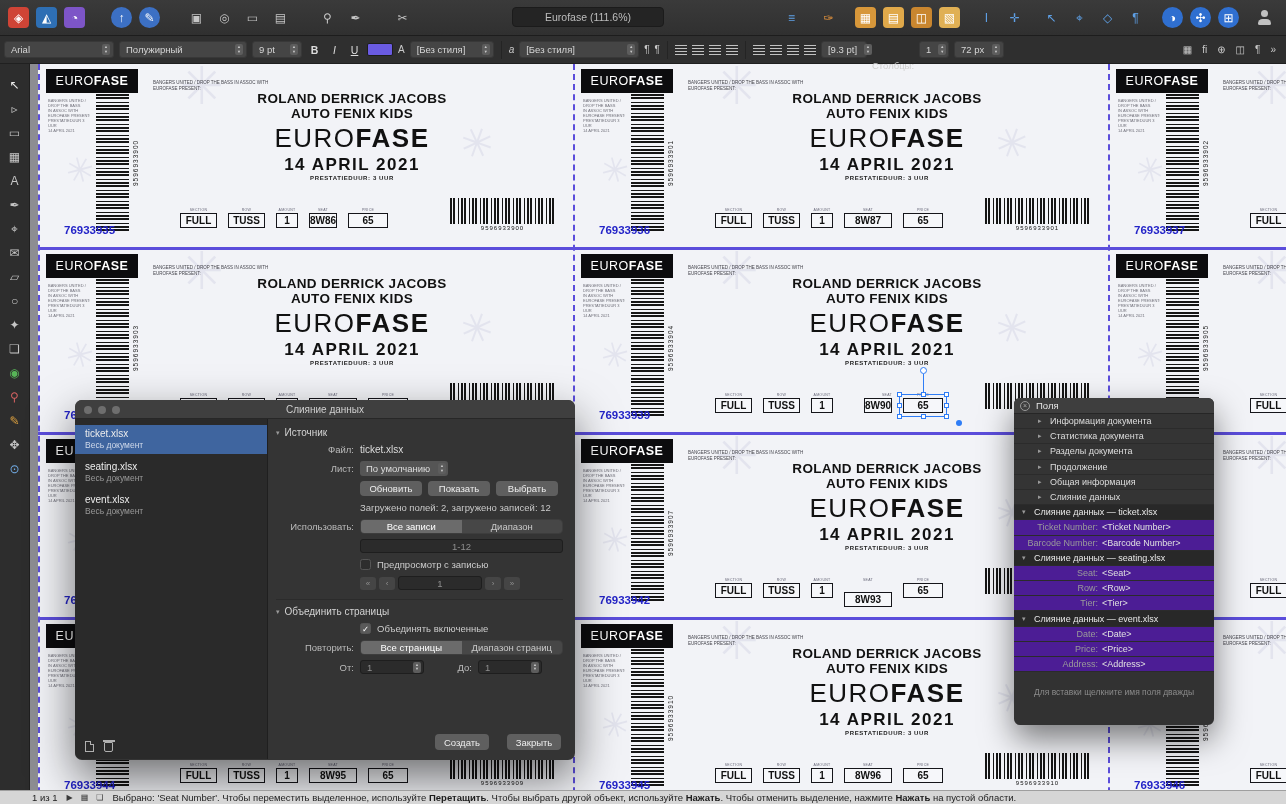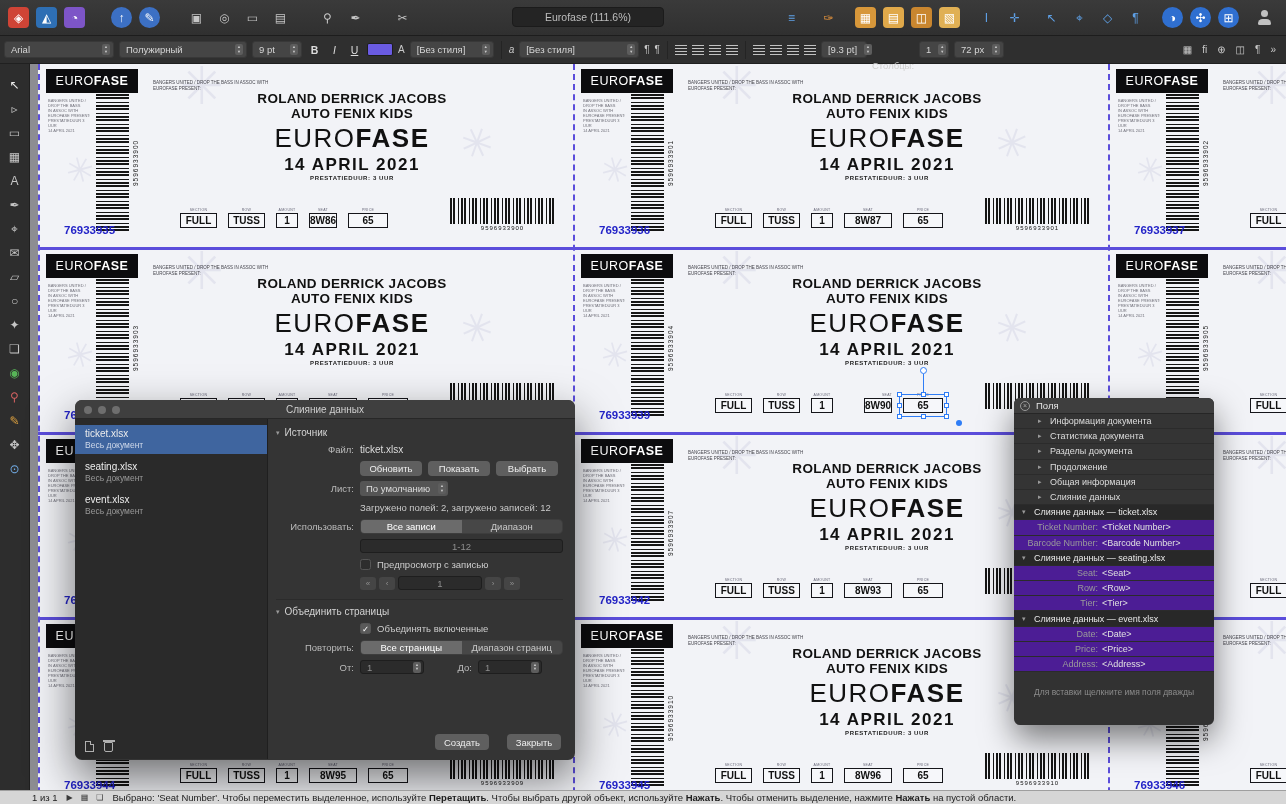--- a/index.html
+++ b/index.html
@@ -746,21 +746,21 @@
                 <div class="cb" data-name="ticket-field-section">FULL</div>
               </div>
               <div class="cell" style="width: 37px;">
                 <div class="cl" data-name="ticket-info-label">ROW</div>
                 <div class="cb" data-name="ticket-field-row">TUSS</div>
               </div>
               <div class="cell" style="width: 22px;">
                 <div class="cl" data-name="ticket-info-label">AMOUNT</div>
                 <div class="cb" data-name="ticket-field-amount">1</div>
               </div>
-              <div class="cell" style="width: 48px;">
+              <div class="cell" style="width: 48px; gap: 9px;">
                 <div class="cl" data-name="ticket-info-label">SEAT</div>
                 <div class="cb" data-name="ticket-field-seat">8W93</div>
               </div>
               <div class="cell" style="width: 40px;">
                 <div class="cl" data-name="ticket-info-label">PRICE</div>
                 <div class="cb" data-name="ticket-field-price">65</div>
               </div>
             </div>
       <div class="t-num" data-name="ticket-number">76933942</div>
       <div class="t-hbar" data-name="ticket-barcode"></div>
@@ -995,35 +995,35 @@
       <div class="dlg-main" data-name="merge-dialog-main">
         <div class="sec" data-name="section-source">
             <i class="dis">▾</i>
             <span>Источник</span>
           </div>
         <div class="frow">
           <label data-name="file-label">Файл:</label>
           <span class="fval" data-name="file-value">ticket.xlsx</span>
         </div>
         <div class="frow">
-          <label></label>
-          <div class="btns">
-            <div class="btn" data-name="refresh-button">Обновить</div>
-            <div class="btn" data-name="show-button">Показать</div>
-            <div class="btn" data-name="choose-button">Выбрать</div>
-          </div>
-        </div>
-        <div class="frow">
           <label data-name="sheet-label">Лист:</label>
           <div class="dd" data-name="sheet-select">
             <span data-name="sheet-value">По умолчанию</span>
             <span class="stp" data-name="stepper-icon">
                 <i>▲</i>
                 <i>▼</i>
               </span>
+          </div>
+        </div>
+        <div class="frow">
+          <label></label>
+          <div class="btns">
+            <div class="btn" data-name="refresh-button">Обновить</div>
+            <div class="btn" data-name="show-button">Показать</div>
+            <div class="btn" data-name="choose-button">Выбрать</div>
           </div>
         </div>
         <div class="frow">
           <label></label>
           <span class="info" data-name="loaded-info">Загружено полей: 2, загружено записей: 12</span>
         </div>
 
         <div class="frow">
           <label data-name="use-label">Использовать:</label>
           <div class="segc" id="seg-filter" data-name="records-segmented-control">

